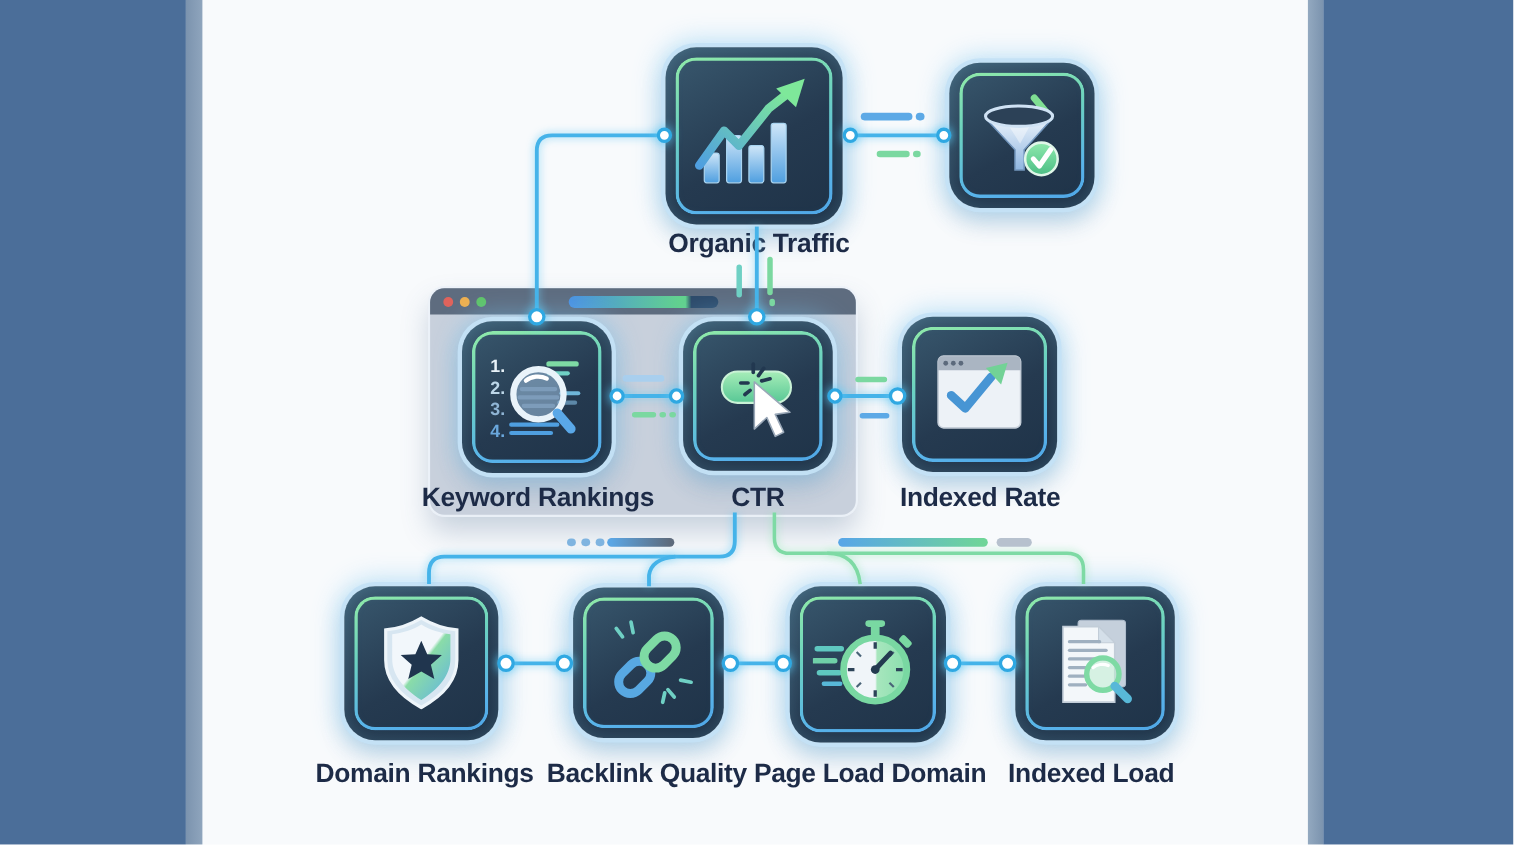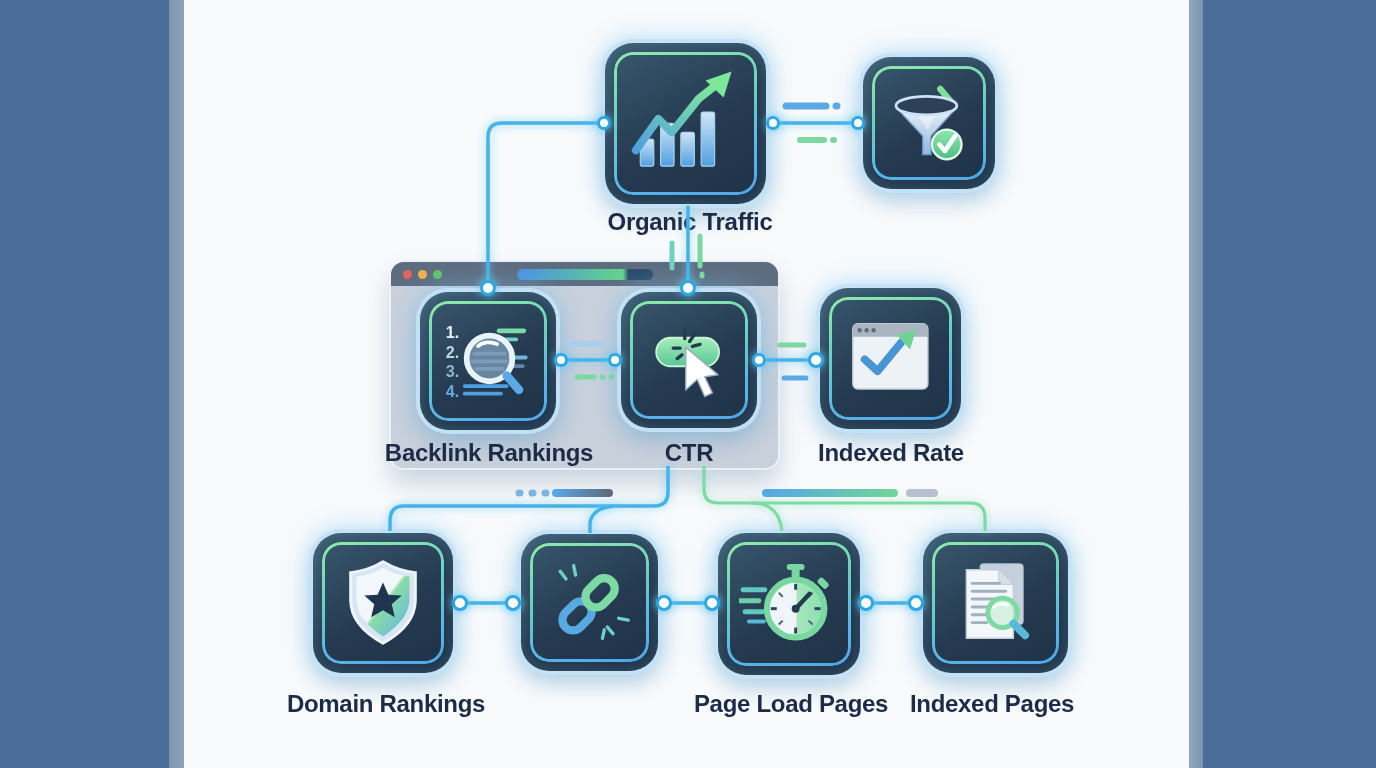--- a/index.html
+++ b/index.html
@@ -307,20 +307,21 @@
     <circle class="node-dot" cx="816" cy="360" r="6.5"></circle>
     <circle class="node-dot" cx="460" cy="603" r="6.5"></circle>
     <circle class="node-dot" cx="513" cy="603" r="6.5"></circle>
     <circle class="node-dot" cx="664" cy="603" r="6.5"></circle>
     <circle class="node-dot" cx="712" cy="603" r="6.5"></circle>
     <circle class="node-dot" cx="866" cy="603" r="6.5"></circle>
     <circle class="node-dot" cx="916" cy="603" r="6.5"></circle>
   </svg>
 
   <div class="label" style="left:690px;top:210px">Organic Traffic</div>
-  <div class="label" style="left:489px;top:441px">Backlink Rankings</div>
+  <div class="label" style="left:489px;top:441px">Keyword Rankings</div>
   <div class="label" style="left:689px;top:441px">CTR</div>
   <div class="label" style="left:891px;top:441px">Indexed Rate</div>
   <div class="label" style="left:386px;top:692px">Domain Rankings</div>
-  <div class="label" style="left:791px;top:692px">Page Load Pages</div>
-  <div class="label" style="left:992px;top:692px">Indexed Pages</div>
+  <div class="label" style="left:588px;top:692px">Backlink Quality</div>
+  <div class="label" style="left:791px;top:692px">Page Load Domain</div>
+  <div class="label" style="left:992px;top:692px">Indexed Load</div>
 
 </div>
 
 </body></html>

